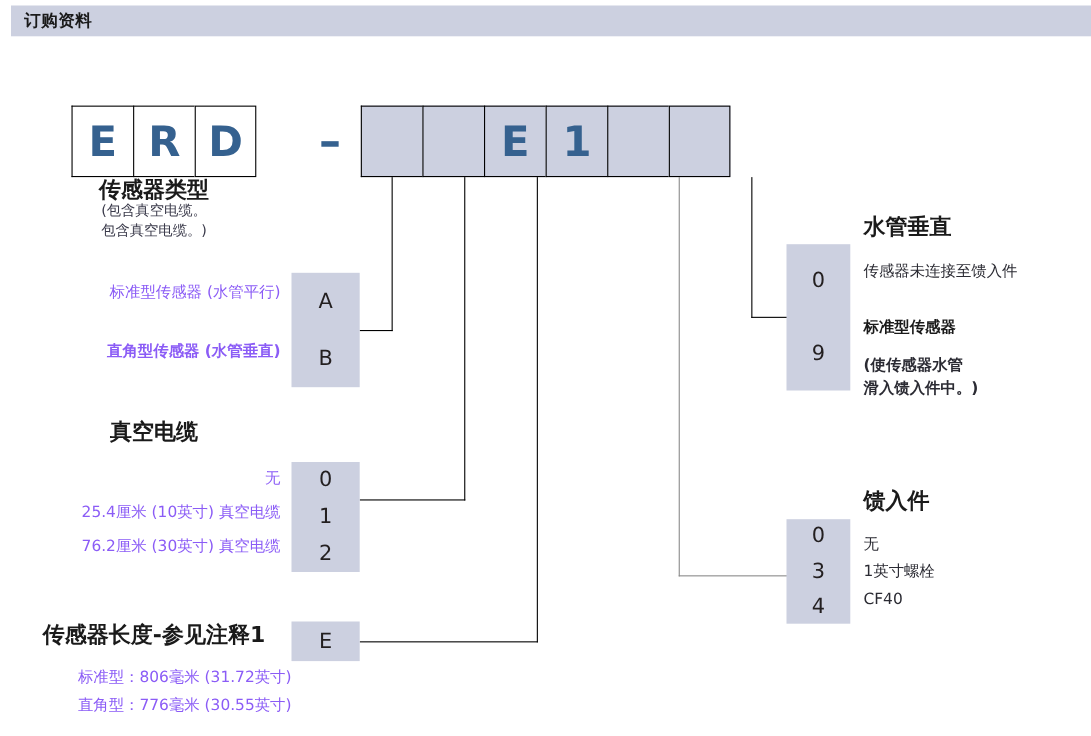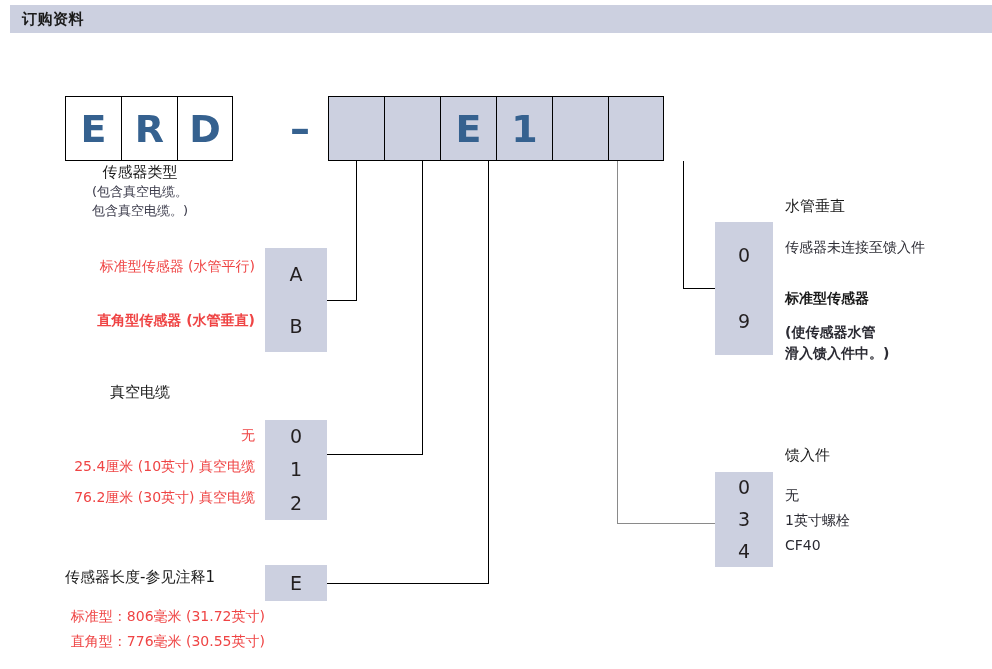--- a/index.html
+++ b/index.html
@@ -45,23 +45,23 @@
   }
   .opt-box .v{line-height:1.0;}
 
   #box-sensor-type{left:265px;top:248px;width:62px;height:104px;justify-content:space-around;}
   #box-vacuum-cable{left:265px;top:420px;width:62px;height:100px;justify-content:space-around;}
   #box-sensor-length{left:265px;top:565px;width:62px;height:36px;}
   #box-feed-connect{left:715px;top:222px;width:58px;height:133px;justify-content:space-around;}
   #box-feedthrough{left:715px;top:472px;width:58px;height:95px;justify-content:space-around;}
 
   
-  .sec-title{font-size:15px;font-weight:normal;color:#1a1a1a;line-height:19px;}
+  .sec-title{font-size:20px;font-weight:bold;color:#1a1a1a;line-height:19px;}
   .sec-note{font-size:13px;color:#3a3a4a;line-height:19px;}
-  .opt-label{font-size:14px;color:#ef4444;line-height:20px;white-space:nowrap;}
+  .opt-label{font-size:14px;color:#8b5cf6;line-height:20px;white-space:nowrap;}
   .opt-label-b{font-size:14px;font-weight:bold;color:#1a1a1a;line-height:20px;white-space:nowrap;}
   .right-txt{font-size:14px;color:#2b2b33;line-height:21px;white-space:nowrap;}
   .ta-r{text-align:right;}
   .ta-c{text-align:center;}
 
   
   #sensor-type-head{left:15px;top:163px;width:250px;}
   #sensor-type-opt-a{left:15px;top:256px;width:240px;}
   #sensor-type-opt-b{left:15px;top:310px;width:240px;font-weight:bold;}
 

